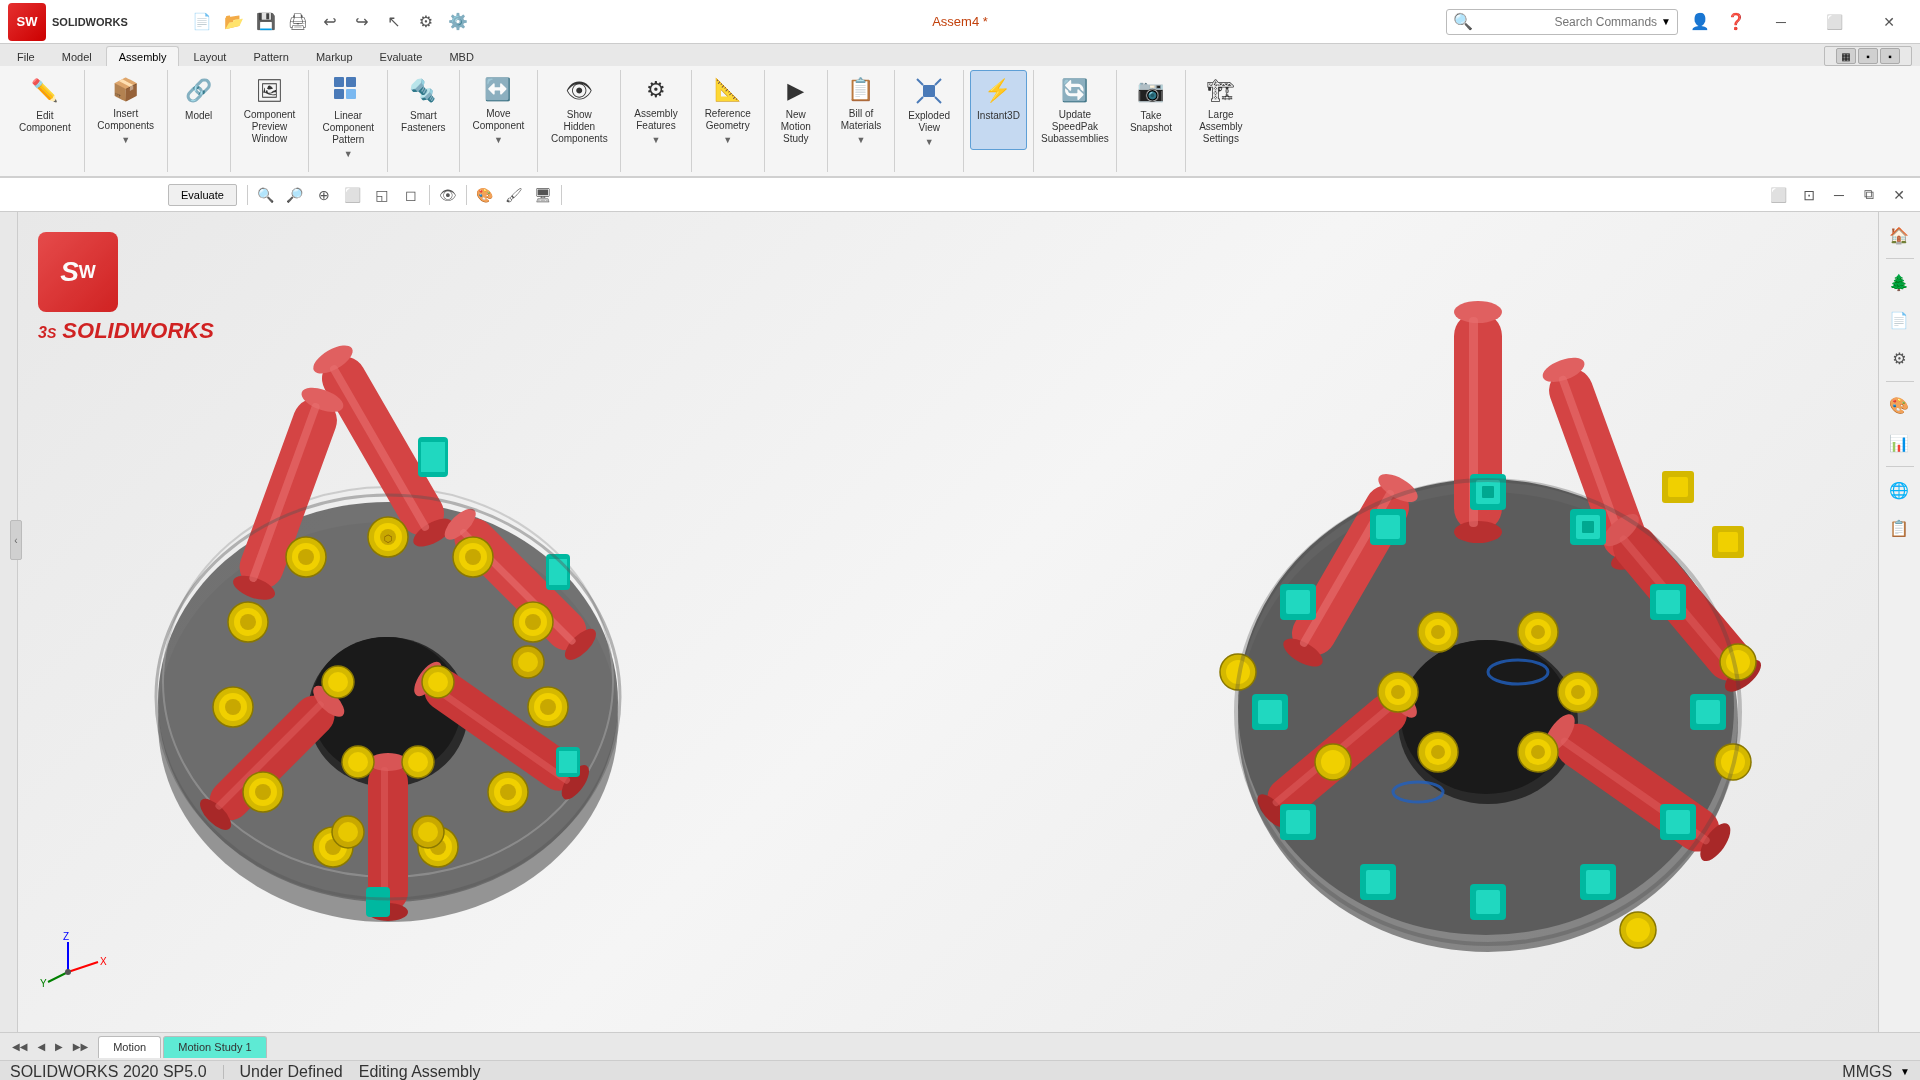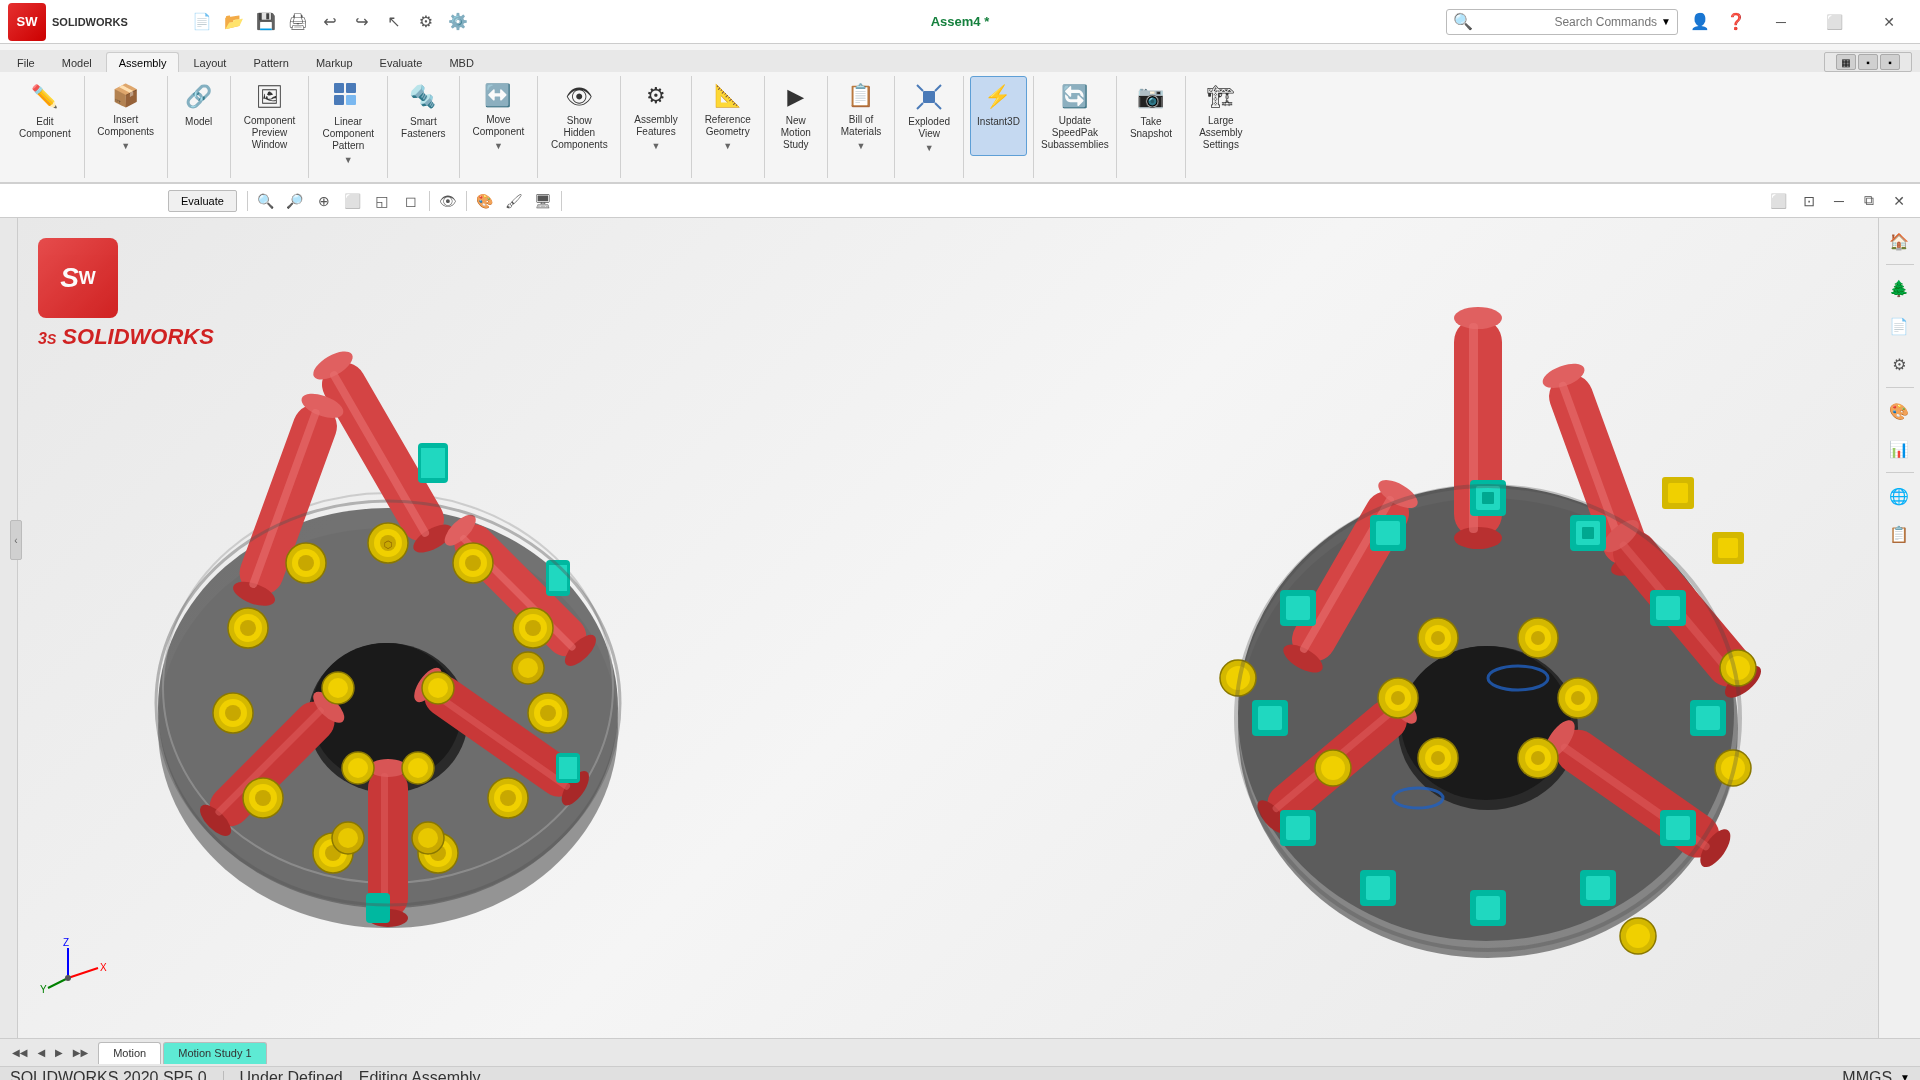--- a/index.html
+++ b/index.html
@@ -29,21 +29,21 @@
       width: 28px; height: 28px;
       background: transparent;
       border: 1px solid transparent;
       border-radius: 3px;
       cursor: pointer;
       display: flex; align-items: center; justify-content: center;
       font-size: 16px; color: #555;
     }
     #doc-title {
       position: absolute; left: 50%; transform: translateX(-50%);
-      font-size: 13px; color: #15803d; font-weight: 700;
+      font-size: 13px; color: #c2410c; font-weight: 400;
     }
     #title-right { display: flex; align-items: center; gap: 8px; margin-left: auto; }
     #search-box {
       display: flex; align-items: center;
       border: 1px solid #bbb; border-radius: 3px;
       background: #fff; padding: 2px 6px; gap: 4px;
       height: 26px;
     }
     #search-box input {
       border: none; outline: none; font-size: 12px; width: 180px; background: transparent; text-align: right;
@@ -61,21 +61,21 @@
 
     
     #ribbon {
       background: #f5f5f5;
       border-bottom: 2px solid #d0d0d0;
       display: flex; flex-direction: column;
     }
     #ribbon-tabs {
       display: flex; align-items: flex-end;
       padding: 0 4px; gap: 1px;
-      height: 22px; background: #e8e8e8; margin-top: 6px;
+      height: 22px; background: #e8e8e8;
     }
     .ribbon-tab {
       padding: 2px 12px;
       font-size: 11px; color: #333;
       cursor: pointer; border: 1px solid transparent;
       border-bottom: none;
       border-radius: 3px 3px 0 0;
       background: transparent;
       height: 20px; display: flex; align-items: center;
     }

